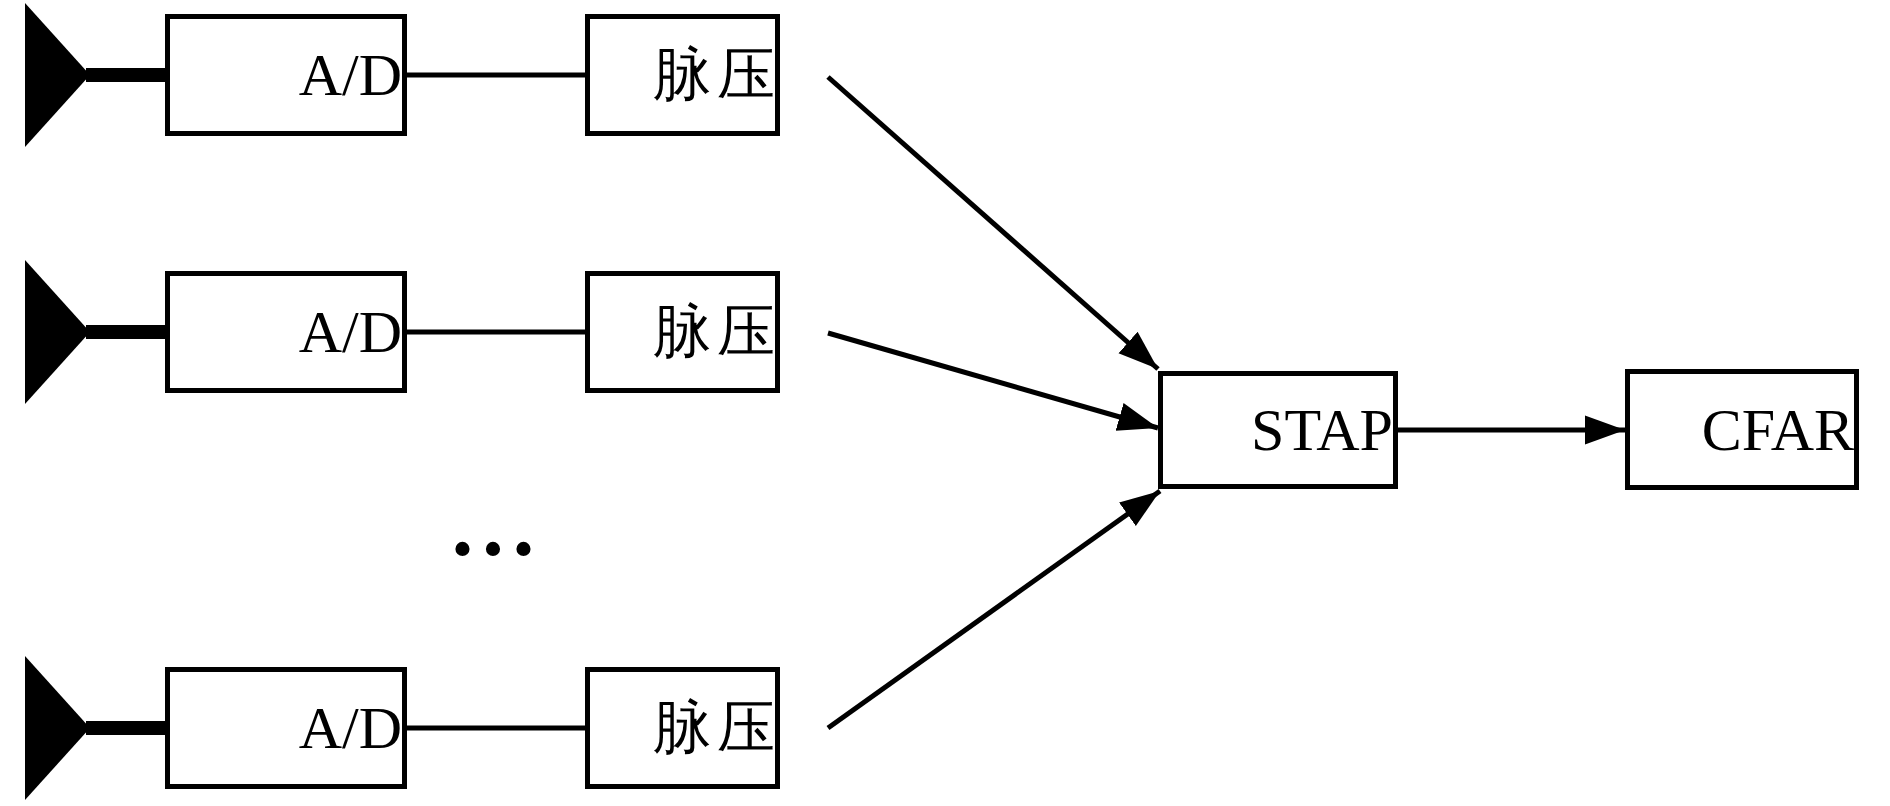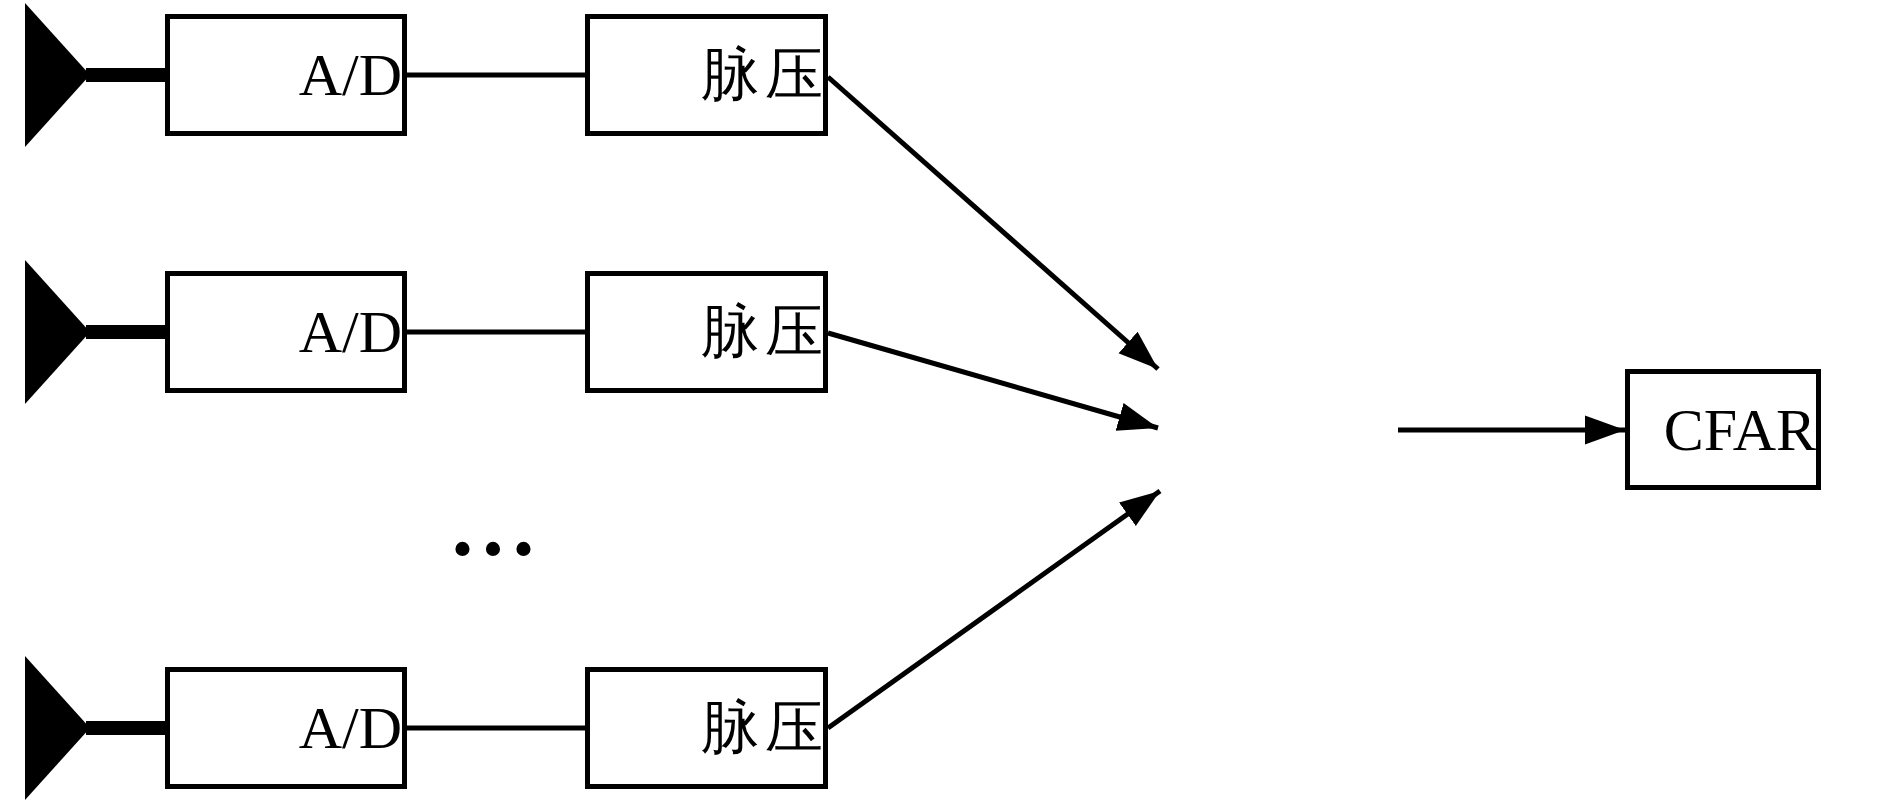--- a/index.html
+++ b/index.html
@@ -56,24 +56,24 @@
     font-size: 58px;
     letter-spacing: 6px;
     margin-right: -6px; 
     font-family: "Liberation Serif", "DejaVu Serif", serif;
   }
 
   .box-ad1, .box-pc1 { top: 14px; height: 122px; }
   .box-ad2, .box-pc2 { top: 271px; height: 122px; }
   .box-ad3, .box-pc3 { top: 667px; height: 122px; }
   .box-ad1, .box-ad2, .box-ad3 { left: 165px; width: 242px; }
-  .box-pc1, .box-pc2, .box-pc3 { left: 585px; width: 243px; }
+  .box-pc1, .box-pc2, .box-pc3 { left: 585px; width: 195px; }
 
   .box-stap { left: 1158px; top: 371px; width: 240px; height: 118px; }
-  .box-cfar { left: 1625px; top: 369px; width: 196px; height: 121px; }
+  .box-cfar { left: 1625px; top: 369px; width: 234px; height: 121px; }
 
   .ellipsis {
     position: absolute;
     left: 420px; top: 500px;
     width: 150px; height: 100px;
     display: flex;
     align-items: center;
     justify-content: center;
     font-family: "DejaVu Serif", serif;
     font-weight: bold;
@@ -131,17 +131,20 @@
 
   <div class="ellipsis">···</div>
 
   <div class="node box-ad3">
     <span class="label">A/D</span>
   </div>
   <div class="node box-pc3">
     <span class="label cjk">脉压</span>
   </div>
 
+  <div class="node box-stap">
+    <span class="label">STAP</span>
+  </div>
   <div class="node box-cfar">
     <span class="label">CFAR</span>
   </div>
 
 </div>
 
 </body></html>

